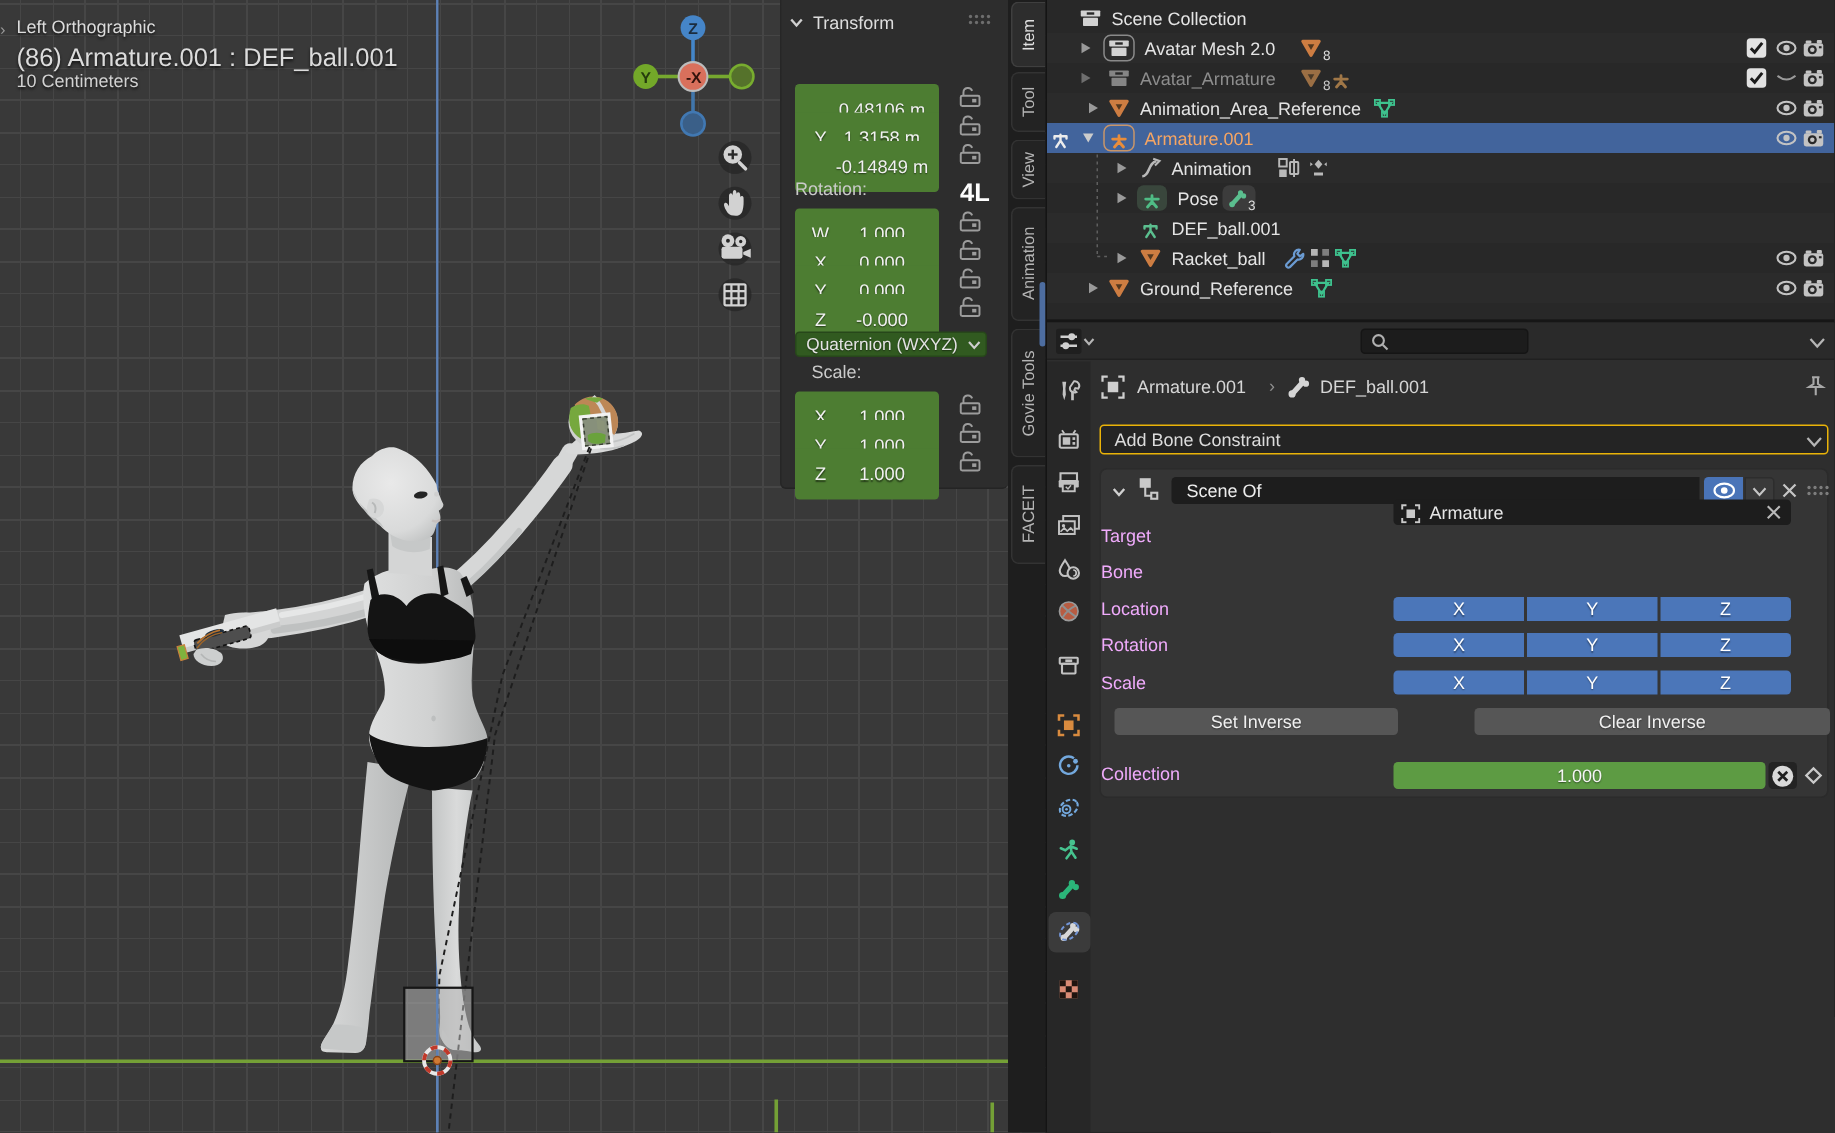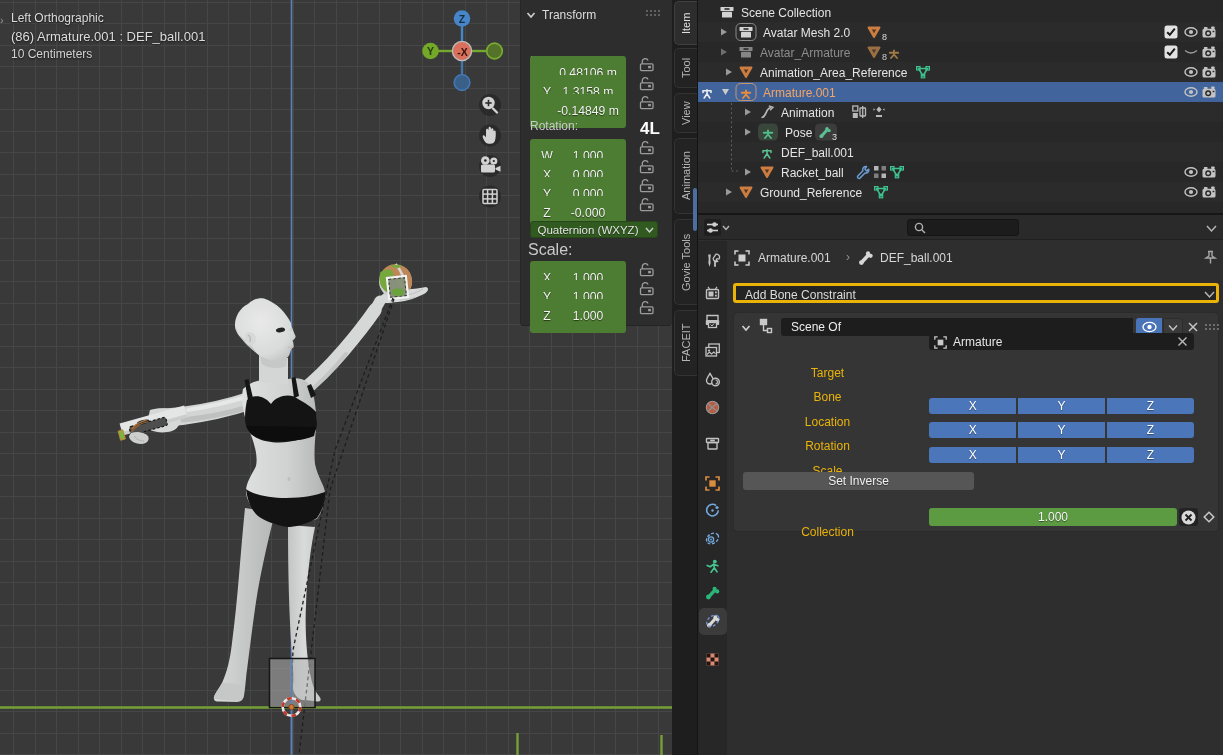--- a/index.html
+++ b/index.html
@@ -12,21 +12,21 @@
        display:flex;align-items:center;text-shadow:0 1px 1px rgba(0,0,0,.55);font-size:12.2px;}
   .fld .ax{width:18px;margin-left:8px;text-align:center;flex:none;}
   .fld .val{flex:1;text-align:center;padding-right:6px;white-space:nowrap;overflow:visible;}
   .locks{position:absolute;left:118px;}
   .vtab{position:absolute;left:2px;width:23px;background:#232323;border:1px solid #333333;border-right:none;
         border-radius:5px 0 0 5px;color:#b5b5b5;font-size:11px;
         display:flex;align-items:center;justify-content:center;}
   .vtab span,.vtab{writing-mode:vertical-rl;}
   .vtab{transform:rotate(180deg);transform-origin:center;border-radius:0 5px 5px 0;border:1px solid #333333;border-left:none;}
   .vtab.on{background:#2d2d2d;color:#e0e0e0;border-color:#3f3f3f;}
-  .plabel{position:absolute;left:0;width:187px;text-align:center;color:#eab308;white-space:nowrap;margin-top:16px;}
+  .plabel{position:absolute;left:0;width:187px;text-align:left;color:#f0abfc;white-space:nowrap;}
   .pfield{position:absolute;left:195px;width:265px;height:17px;background:#1d1d1d;border-radius:3px;
           display:flex;align-items:center;color:#e6e6e6;}
   .pfield span{flex:1;}
   .pfield .fx{margin-right:6px;}
   .xyzrow{position:absolute;left:195px;width:265px;height:16px;display:flex;gap:1.5px;}
   .xyzrow div{flex:1;background:#4b76b9;color:#ffffff;text-align:center;line-height:16px;
               text-shadow:0 1px 1px rgba(0,0,0,.4);}
   .gbtn{position:absolute;height:18px;background:#565656;border-radius:3px;color:#f0f0f0;
         text-align:center;line-height:18px;text-shadow:0 1px 1px rgba(0,0,0,.4);}
 </style>
@@ -250,21 +250,21 @@
       <g stroke="#d2d2d2" stroke-width="1.5" fill="none">
         <rect x="483" y="189.5" width="14" height="14" rx="1"></rect>
         <line x1="487.6" y1="189.5" x2="487.6" y2="203.5"></line>
         <line x1="492.4" y1="189.5" x2="492.4" y2="203.5"></line>
         <line x1="483" y1="194.1" x2="497" y2="194.1"></line>
         <line x1="483" y1="198.9" x2="497" y2="198.9"></line>
       </g>
     </g>
   </svg>
   <div class="txt" style="left:11px;top:11px;font-size:12px;color:#dcdcdc;text-shadow:0 1px 2px rgba(0,0,0,.7)">Left Orthographic</div>
-  <div class="txt" style="left:11px;top:29px;font-size:13px;color:#dcdcdc;text-shadow:0 1px 2px rgba(0,0,0,.7)">(86) Armature.001 : DEF_ball.001</div>
+  <div class="txt" style="left:11px;top:29px;font-size:17px;color:#dcdcdc;text-shadow:0 1px 2px rgba(0,0,0,.7)">(86) Armature.001 : DEF_ball.001</div>
   <div class="txt" style="left:11px;top:47px;font-size:12px;color:#d2d2d2;text-shadow:0 1px 2px rgba(0,0,0,.7)">10 Centimeters</div>
   <div class="txt" style="left:0px;top:14px;font-size:11px;color:#9a9a9a">›</div>
 
   <div id="npanel" class="abs" style="left:520px;top:0;width:152px;height:326px;background:#2d2d2d;border-left:1px solid #262626;border-bottom:1px solid #242424;border-radius:0 0 4px 4px;font-size:11.5px;">
     <svg class="abs" style="left:5px;top:10px" width="10" height="10" viewBox="0 0 10 10">
         <path d="M1.5,3 L5,7 L8.5,3" fill="none" stroke="#d0d0d0" stroke-width="1.6"></path>
       </svg>
     <div class="txt" style="left:21px;top:8px;font-size:12px;color:#dddddd;">Transform</div>
     <svg class="abs" style="left:124px;top:8px" width="16" height="10" viewBox="0 0 16 10">
         <g fill="#6d6d6d">
@@ -308,21 +308,21 @@
     <div class="fld" style="top:196px;border-radius:0 0 3px 3px;">
         <span class="ax">Z</span>
         <span class="val">-0.000</span>
       </div>
     <div class="abs" style="left:9px;top:221px;width:128px;height:17px;background:#315a20;border:1px solid #27471a;border-radius:3px;color:#e4e4e4;display:flex;align-items:center;justify-content:center;text-shadow:0 1px 1px rgba(0,0,0,.5);">
         <span style="margin-right:12px">Quaternion (WXYZ)</span>
       </div>
     <svg class="abs" style="left:124px;top:226px" width="9" height="8" viewBox="0 0 9 8">
         <path d="M1,2 L4.5,6 L8,2" fill="none" stroke="#cfcfcf" stroke-width="1.4"></path>
       </svg>
-    <div class="txt" style="left:7px;top:241px;color:#cacaca;font-size:16px;">Scale:</div>
+    <div class="txt" style="left:20px;top:241px;color:#cacaca;font-size:12px;">Scale:</div>
     <div class="fld" style="top:261px;border-radius:3px 3px 0 0;">
         <span class="ax">X</span>
         <span class="val">1.000</span>
       </div>
     <div class="fld" style="top:280px;">
         <span class="ax">Y</span>
         <span class="val">1.000</span>
       </div>
     <div class="fld" style="top:299px;border-radius:0 0 3px 3px;">
         <span class="ax">Z</span>
@@ -709,21 +709,21 @@
         <circle cx="12.6" cy="5.8" r="2.1" fill="#d6d6d6"></circle>
       <circle cx="3.4" cy="12.6" r="2.4" fill="#d6d6d6"></circle>
     </svg>
     <div class="txt" style="left:182px;top:36px;color:#d6d6d6;">DEF_ball.001</div>
     <svg class="abs" style="left:505px;top:35px" width="15" height="15" viewBox="0 0 15 15">
       <g fill="none" stroke="#a8a8a8" stroke-width="1.4">
         <path d="M5,1.5 L10,1.5 M6,1.5 L6,6 L3,8 L12,8 L9,6 L9,1.5 M7.5,8 L7.5,13.5"></path>
       </g>
     </svg>
 
-    <div class="abs" style="left:35px;top:68px;width:486px;height:20px;background:#242424;border:3px solid #eab308;border-radius:3px;color:#dcdcdc;line-height:18px;padding-left:9px;">Add Bone Constraint</div>
+    <div class="abs" style="left:35px;top:68px;width:486px;height:20px;background:#242424;border:1px solid #eab308;border-radius:3px;color:#dcdcdc;line-height:18px;padding-left:9px;">Add Bone Constraint</div>
     <svg class="abs" style="left:506px;top:75px" width="11" height="9" viewBox="0 0 11 9">
         <path d="M1,2 L5.5,7 L10,2" fill="none" stroke="#b5b5b5" stroke-width="1.5"></path>
       </svg>
 
     <div class="abs" style="left:35px;top:97px;width:486px;height:220px;background:#353535;border:1px solid #2b2b2b;border-radius:5px;">
       <svg class="abs" style="left:7px;top:10px" width="10" height="10" viewBox="0 0 10 10">
           <path d="M1.5,3 L5,7 L8.5,3" fill="none" stroke="#d0d0d0" stroke-width="1.6"></path>
         </svg>
       <svg class="abs" style="left:23px;top:5px" width="17" height="17" viewBox="0 0 17 17">
         <g fill="none" stroke="#c9c9c9" stroke-width="1.4">
@@ -783,21 +783,22 @@
           <div style="border-radius:3px 0 0 3px;">X</div>
           <div>Y</div>
           <div style="border-radius:0 3px 3px 0;">Z</div>
         </div>
       <div class="plabel" style="top:135px;">Scale</div>
       <div class="xyzrow" style="top:134px;">
           <div style="border-radius:3px 0 0 3px;">X</div>
           <div>Y</div>
           <div style="border-radius:0 3px 3px 0;">Z</div>
         </div>
-      <div class="gbtn" style="left:9px;top:159px;width:231px;">Set Inverse</div>
+      <div class="gbtn" style="left:9px;top:159px;width:189px;">Set Inverse</div>
+      <div class="gbtn" style="left:249px;top:159px;width:237px;">Clear Inverse</div>
       <div class="plabel" style="top:196px;">Collection</div>
       <div class="abs" style="left:195px;top:195px;width:248px;height:18px;background:#5d9b43;border-radius:3px;color:#f5f5f5;text-align:center;line-height:18px;text-shadow:0 1px 1px rgba(0,0,0,.5);">1.000</div>
       <div class="abs" style="left:445px;top:195px;width:19px;height:18px;background:#232323;border-radius:3px;"></div>
       <svg class="abs" style="left:447px;top:197px" width="15" height="15" viewBox="0 0 15 15">
         <circle cx="7.5" cy="7.5" r="7" fill="#d9d9d9"></circle>
         <path d="M4.5,4.5 L10.5,10.5 M10.5,4.5 L4.5,10.5" stroke="#1f1f1f" stroke-width="1.8"></path>
       </svg>
       <svg class="abs" style="left:467px;top:196px" width="16" height="16" viewBox="0 0 16 16">
         <rect x="4.6" y="4.6" width="6.8" height="6.8" fill="none" stroke="#c9c9c9" stroke-width="1.5" transform="rotate(45 8 8)"></rect>
       </svg>

